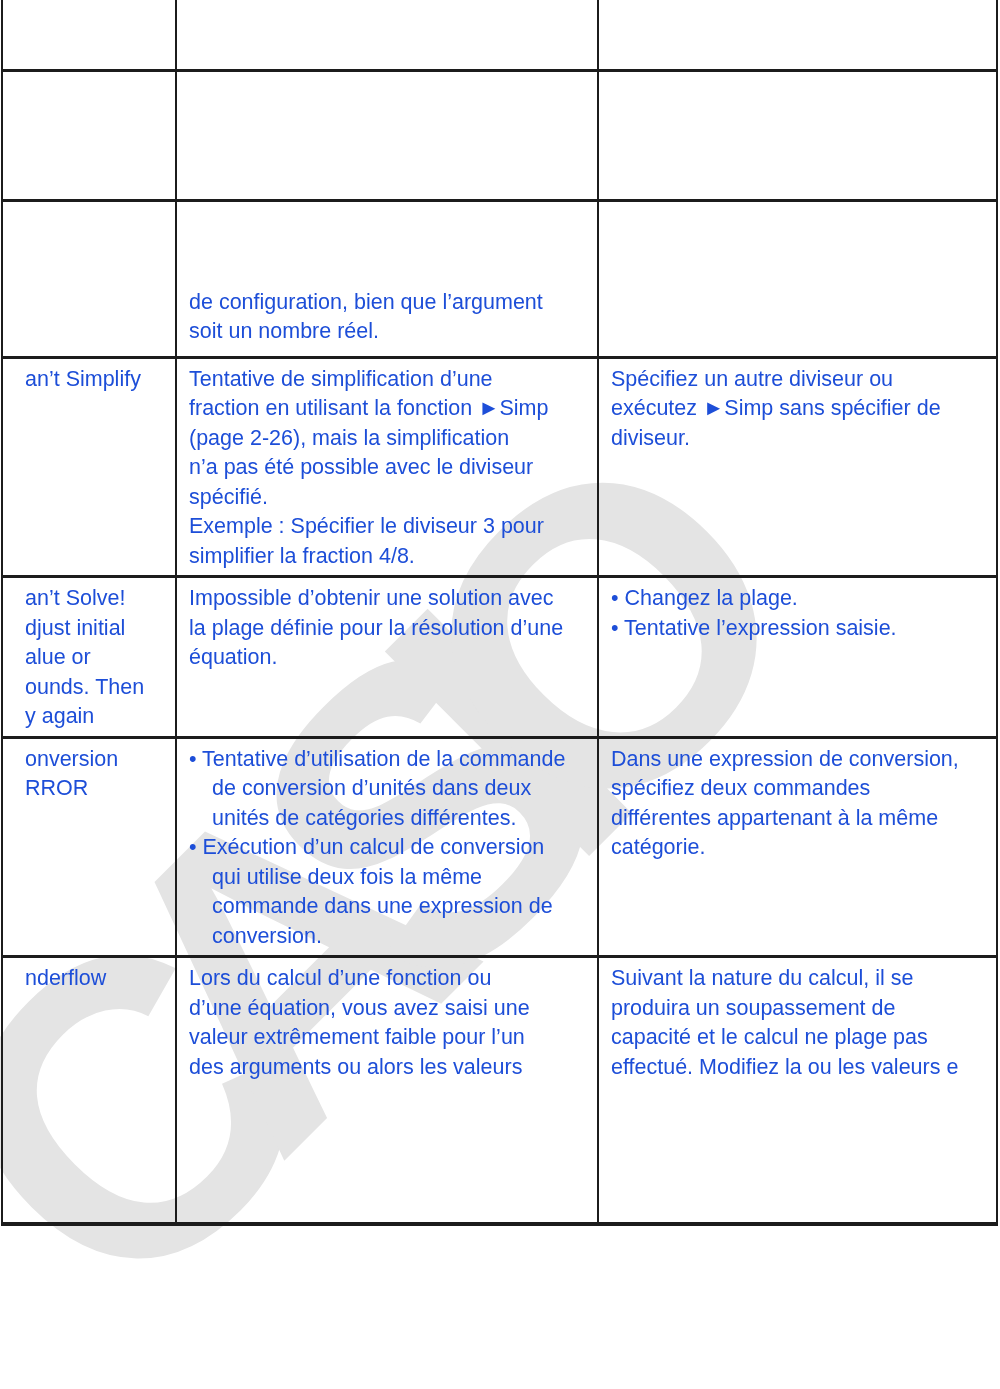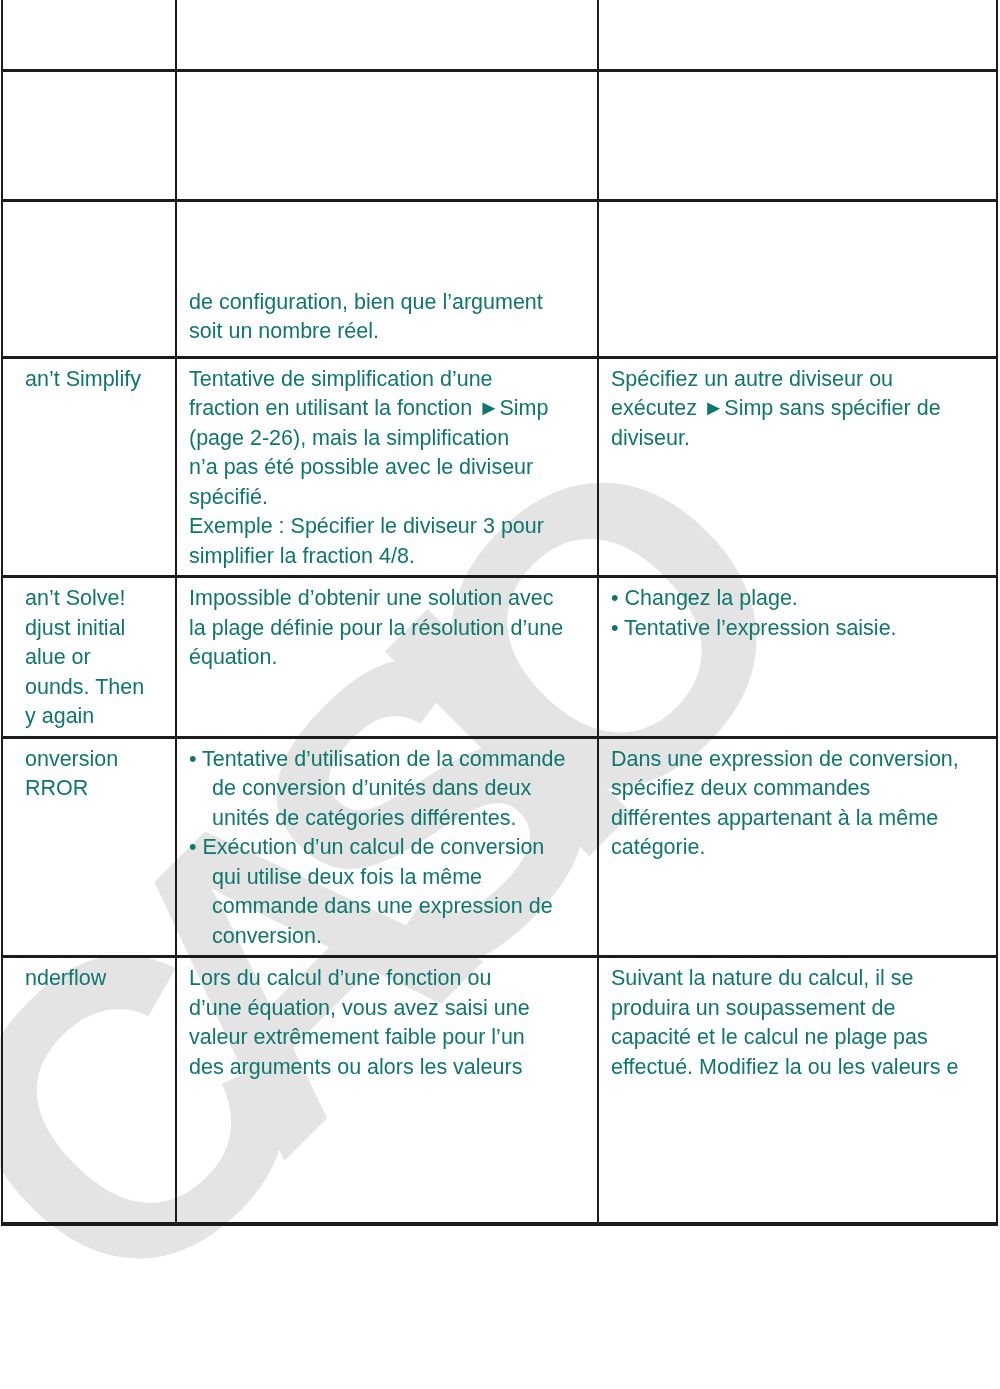--- a/index.html
+++ b/index.html
@@ -25,21 +25,21 @@
   }
   col.c1 { width:174px; }
   col.c2 { width:422px; }
   col.c3 { width:399px; }
   td {
     border:2px solid #1c1c1c;
     border-top-width:3px;
     vertical-align:top;
     padding:6px 4px 4px 12px;
     font-size:21.5px; line-height:29.5px;
-    color:#0f766e;
+    color:#1d4ed8;
     overflow:hidden;
   }
   td.c1 { padding-left:22px; padding-right:2px;margin-left:44px; }
   tr.r0 td { border-top:none; }
   tr.r8 td { border-bottom-width:4px; }
   tr.r0 { height:70px; }
   tr.r1 { height:130px; }
   tr.r2 { height:157px; }
   tr.r3 { height:216px; }
   tr.r4 { height:154px; }

